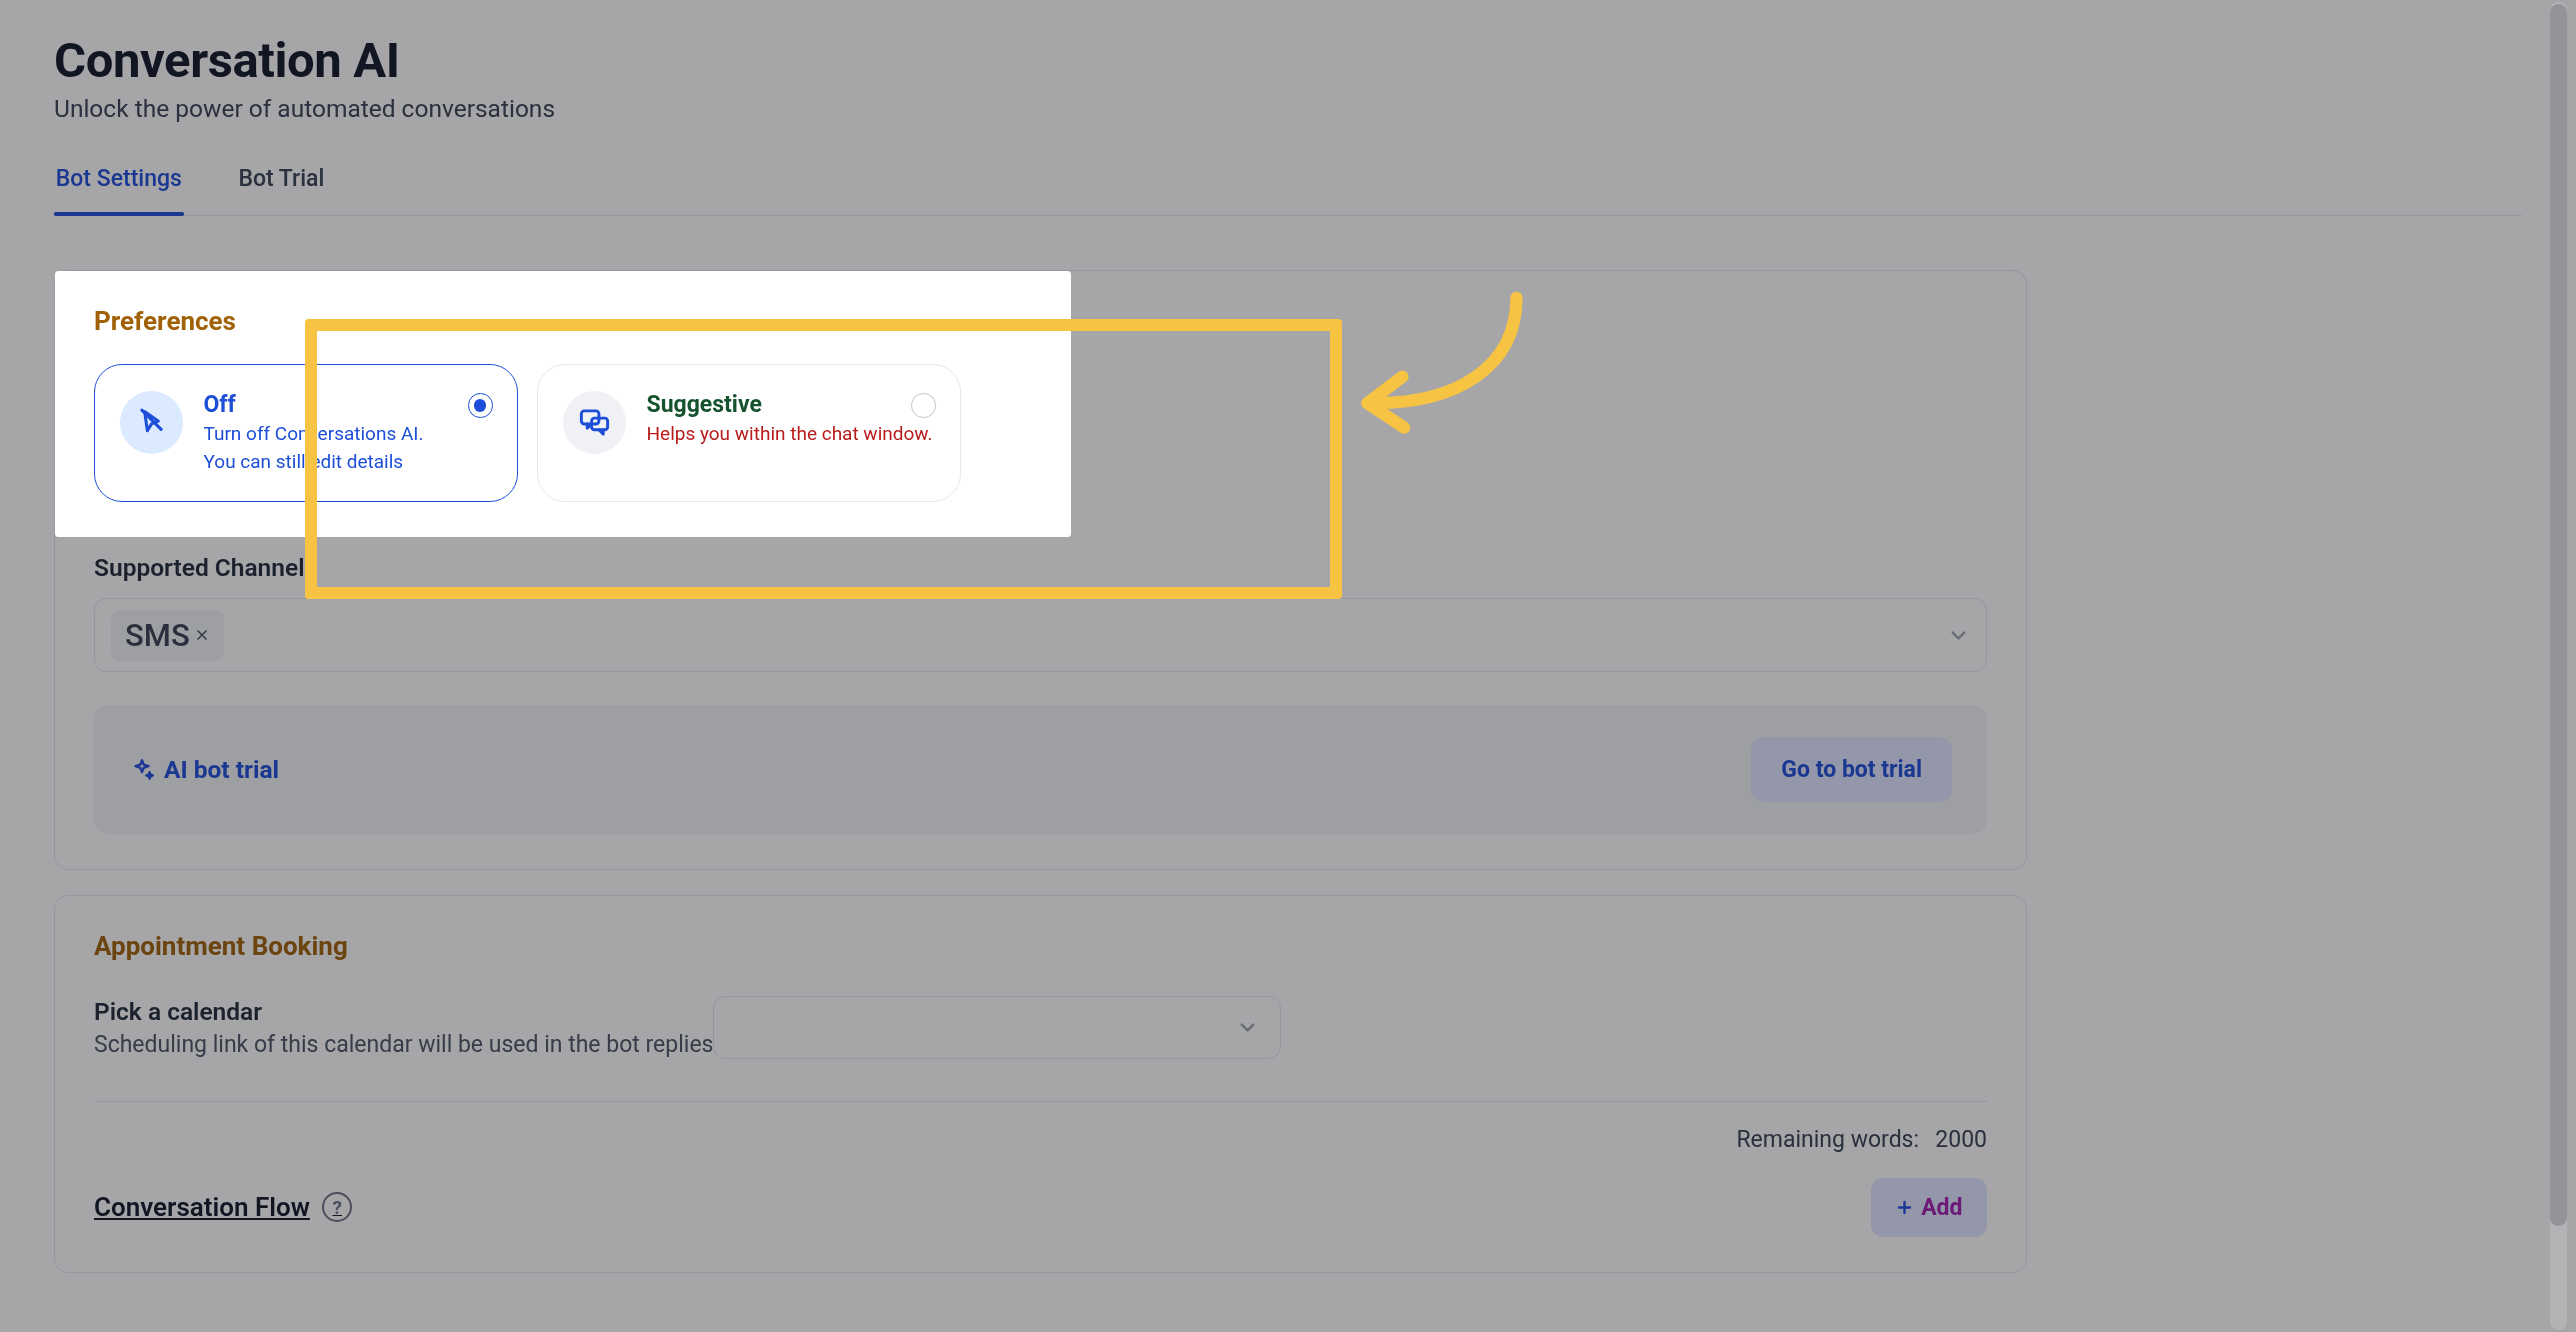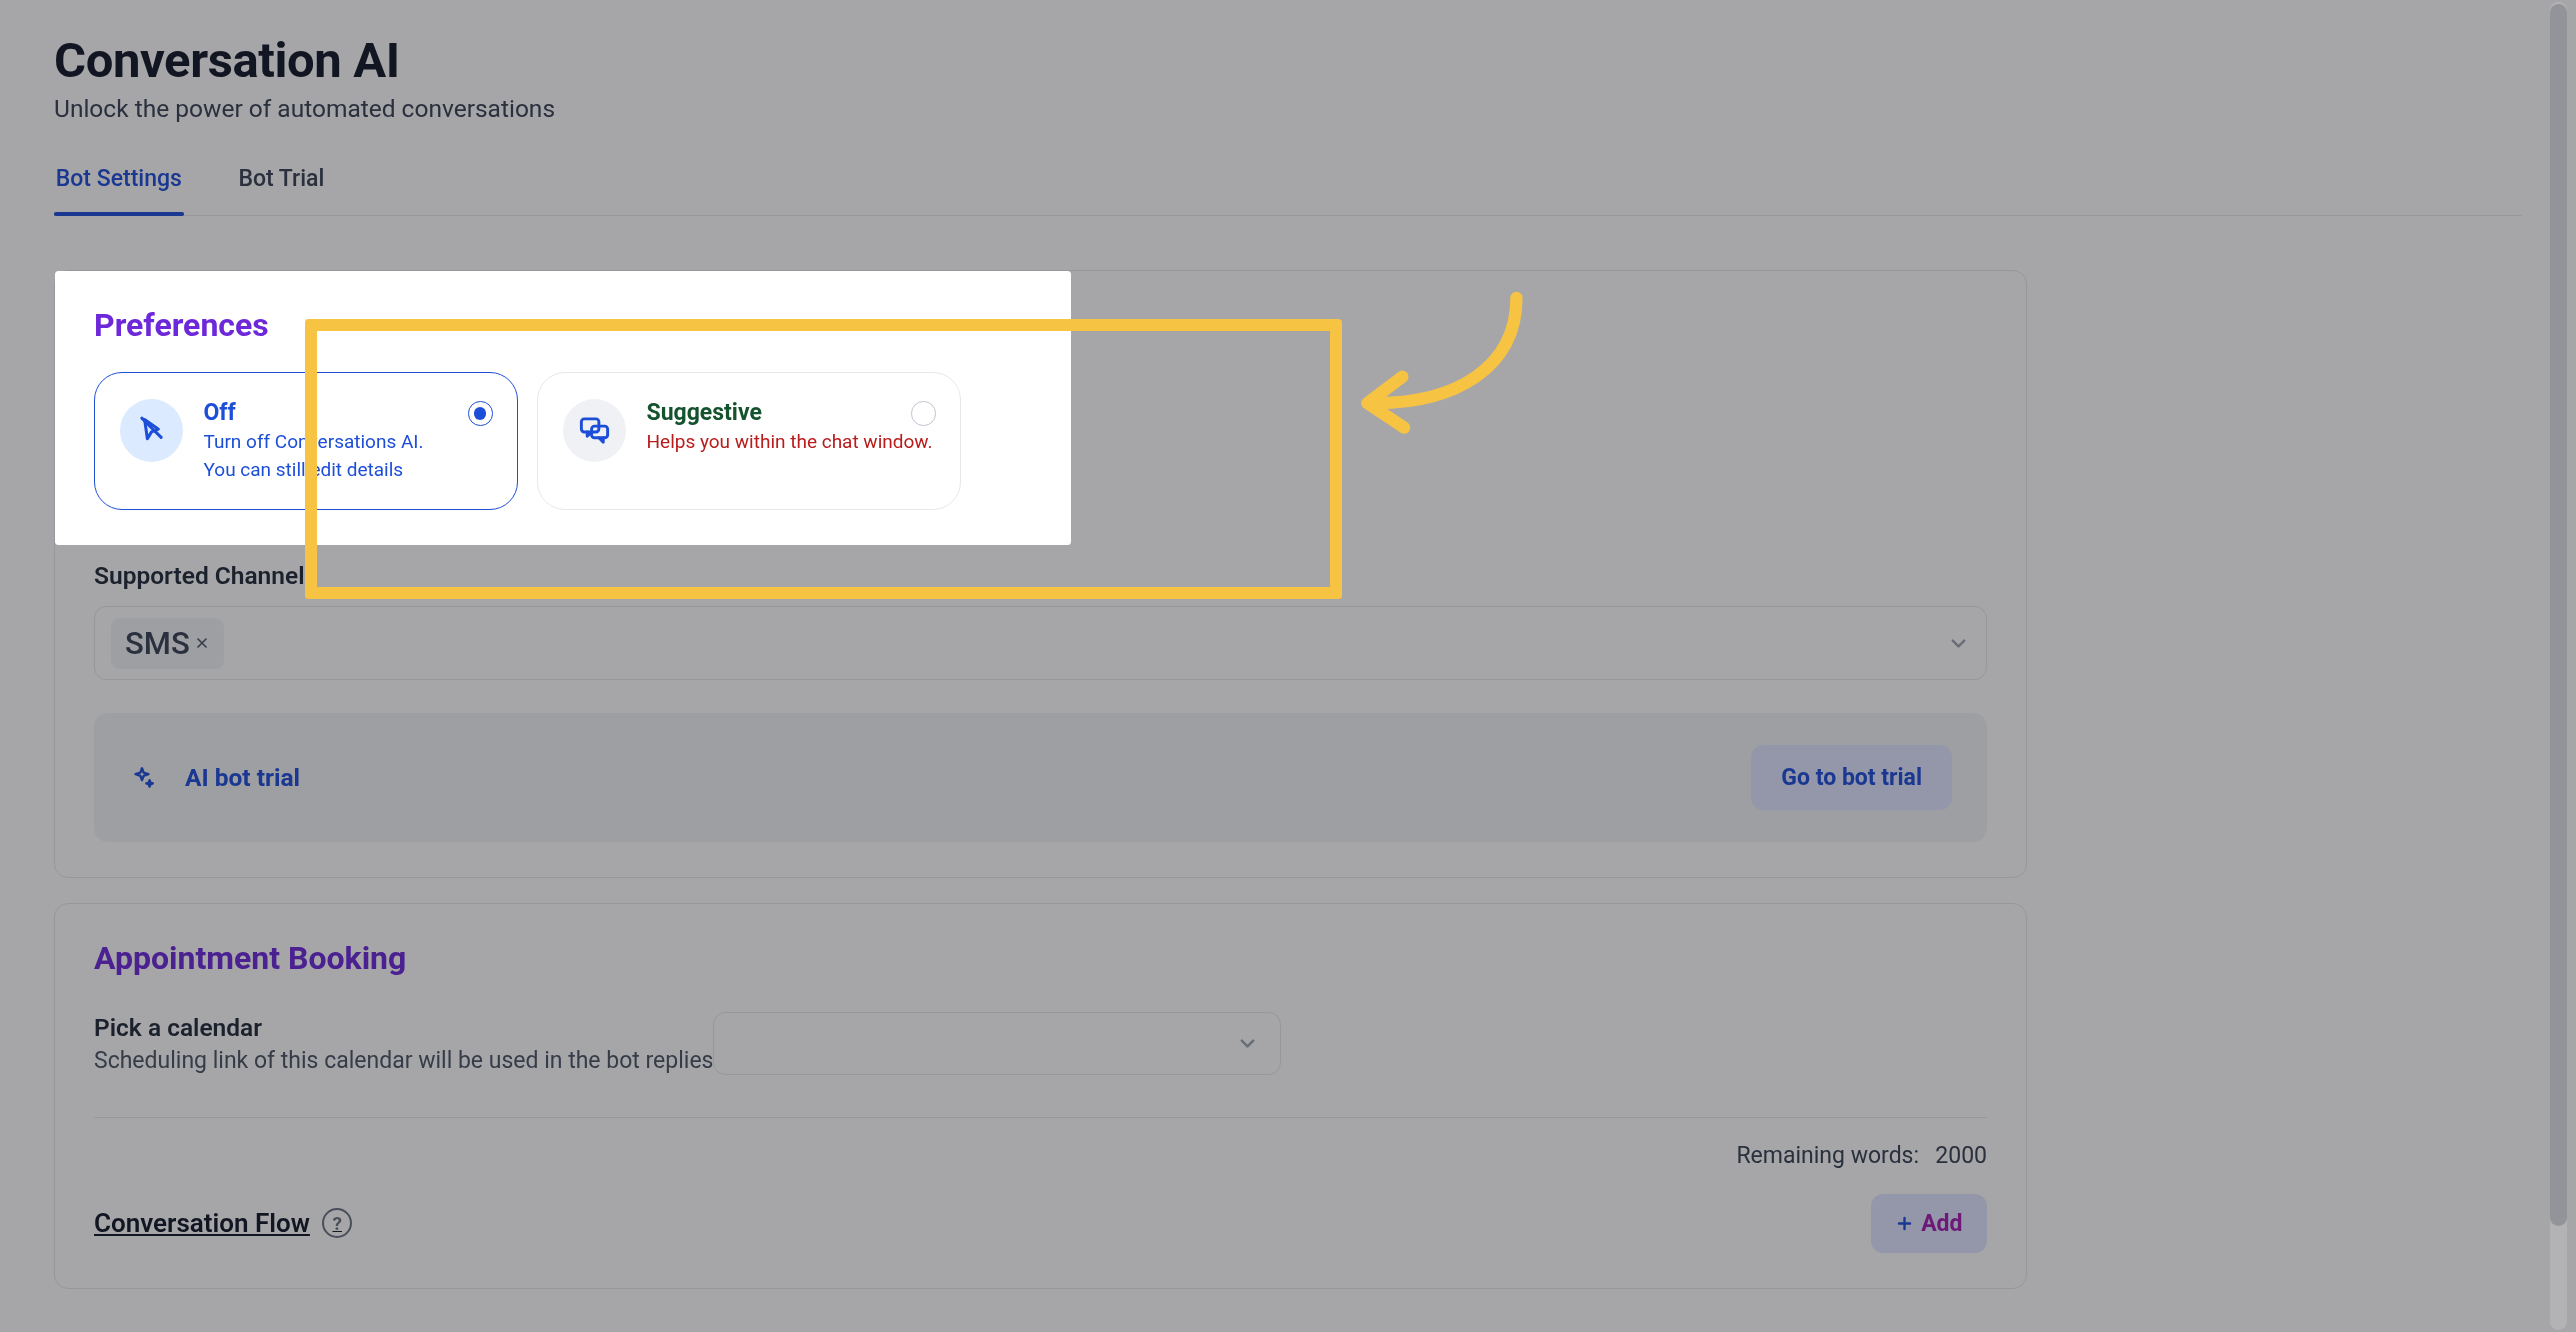--- a/index.html
+++ b/index.html
@@ -9,21 +9,21 @@
     .title { font-size: 49px; font-weight: 700; color: #111827; letter-spacing: -0.4px; }
     .subtitle { font-size: 24.5px; color: #374151; margin-top: 5.3px; }
     .tabs { display: flex; gap: 53px; margin-top: 42px; border-bottom: 0.9px solid #e5e7eb; }
     .tab { font-size: 23px; color: #374151; padding: 0 1.8px 23px 1.8px; cursor: pointer; position: relative; font-weight: 500; }
     .tab.active { color: #1d4ed8; }
     .tab.active::after { content: ""; position: absolute; left: 0; right: 0; bottom: -0.9px; height: 4.4px; background: #1d4ed8; border-radius: 1.8px; }
 
     .card-area { margin-top: 54px; display: flex; flex-direction: column; gap: 24.5px; }
     .panel { border: 0.9px solid #e5e7eb; border-radius: 14px; padding: 35px 39px; width: 1973px; background: #fff; }
 
-    .section-h { font-size: 32px; font-weight: 700; color: #6d28d9; margin-bottom: 28px; }
+    .section-h { font-size: 26px; font-weight: 700; color: #a16207; margin-bottom: 28px; }
 
     .pref-row { display: flex; gap: 19px; }
     .pref-card { width: 424px; border: 1.3px solid #e5e7eb; border-radius: 28px; padding: 26px 24.5px; display: flex; align-items: flex-start; gap: 21px; position: relative; background: #fff; }
     .pref-card.selected { border-color: #1d4ed8; }
     .pref-icon-wrap { width: 63px; height: 63px; border-radius: 50%; display: flex; align-items: center; justify-content: center; flex-shrink: 0; }
     .pref-icon-wrap.blue { background: #dbeafe; }
     .pref-icon-wrap.gray { background: #eff1f5; }
     .pref-text .p-title { font-size: 23px; font-weight: 700; margin-bottom: 1.8px; }
     .pref-text.active .p-title, .pref-text.active .p-line { color: #1d4ed8; }
     .pref-text .p-title.dark { color: #14532d; }
@@ -32,21 +32,21 @@
     .radio.checked { border-color: #1d4ed8; }
     .radio.checked::after { content: ""; width: 12.3px; height: 12.3px; background: #1d4ed8; border-radius: 50%; display: block; }
 
     .section-sub { font-size: 24.5px; font-weight: 600; color: #1f2937; margin-top: 46px; margin-bottom: 16px; }
     .channel-box { border: 0.9px solid #e5e7eb; border-radius: 12.3px; padding: 10.5px 16px; display: flex; align-items: center; justify-content: space-between; }
     .chip { background: #f3f4f6; border-radius: 8.8px; padding: 7px 14px; font-size: 31px; color: #374151; display: inline-flex; align-items: center; gap: 4px; font-weight: 500; }
     .chip-x { font-size: 19px; color: #4b5563; cursor: pointer; }
     .chev { color: #9ca3af; }
 
     .trial-box { background: #f3f4f6; border-radius: 14px; padding: 32px 35px; margin-top: 33px; display: flex; align-items: center; justify-content: space-between; }
-    .trial-left .trial-title { display: flex; align-items: center; gap: 30px; font-size: 24.5px; font-weight: 700; color: #1d4ed8; }
+    .trial-left .trial-title { display: flex; align-items: center; gap: 9px; font-size: 24.5px; font-weight: 700; color: #1d4ed8; }
     .trial-left .trial-desc { font-size: 23px; color: #374151; margin-top: 10.5px; }
     .go-btn { background: #e0e7ff; color: #1d4ed8; font-weight: 700; font-size: 23px; border: none; border-radius: 12.3px; padding: 19px 30px; cursor: pointer; }
 
     .field-label { font-size: 24.5px; font-weight: 600; color: #1f2937; }
     .field-help  { font-size: 23px; color: #4b5563; margin-top: 5.3px; }
     .row-between { display: flex; align-items: center; }
     .select-box { width: 568px; height: 63px; border: 0.9px solid #e5e7eb; border-radius: 12.3px; display: flex; align-items: center; justify-content: flex-end; padding: 0 21px; cursor: pointer; }
 
     .divider { height: 0.9px; background: #e5e7eb; margin: 42px 0 24.5px 0; }
 

